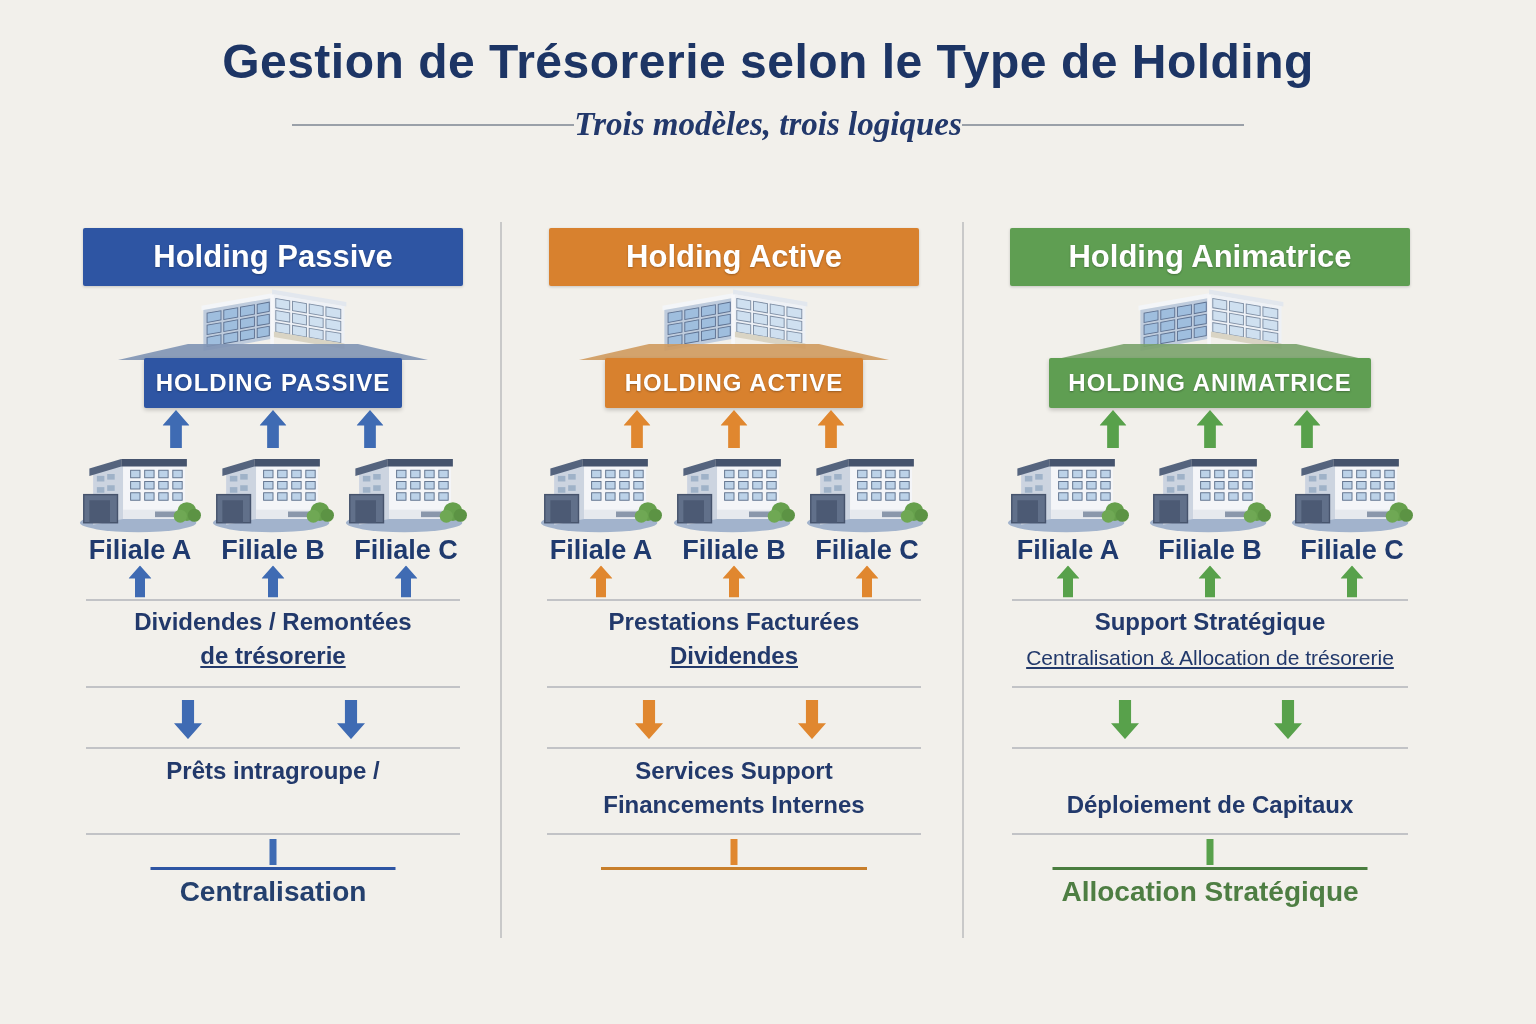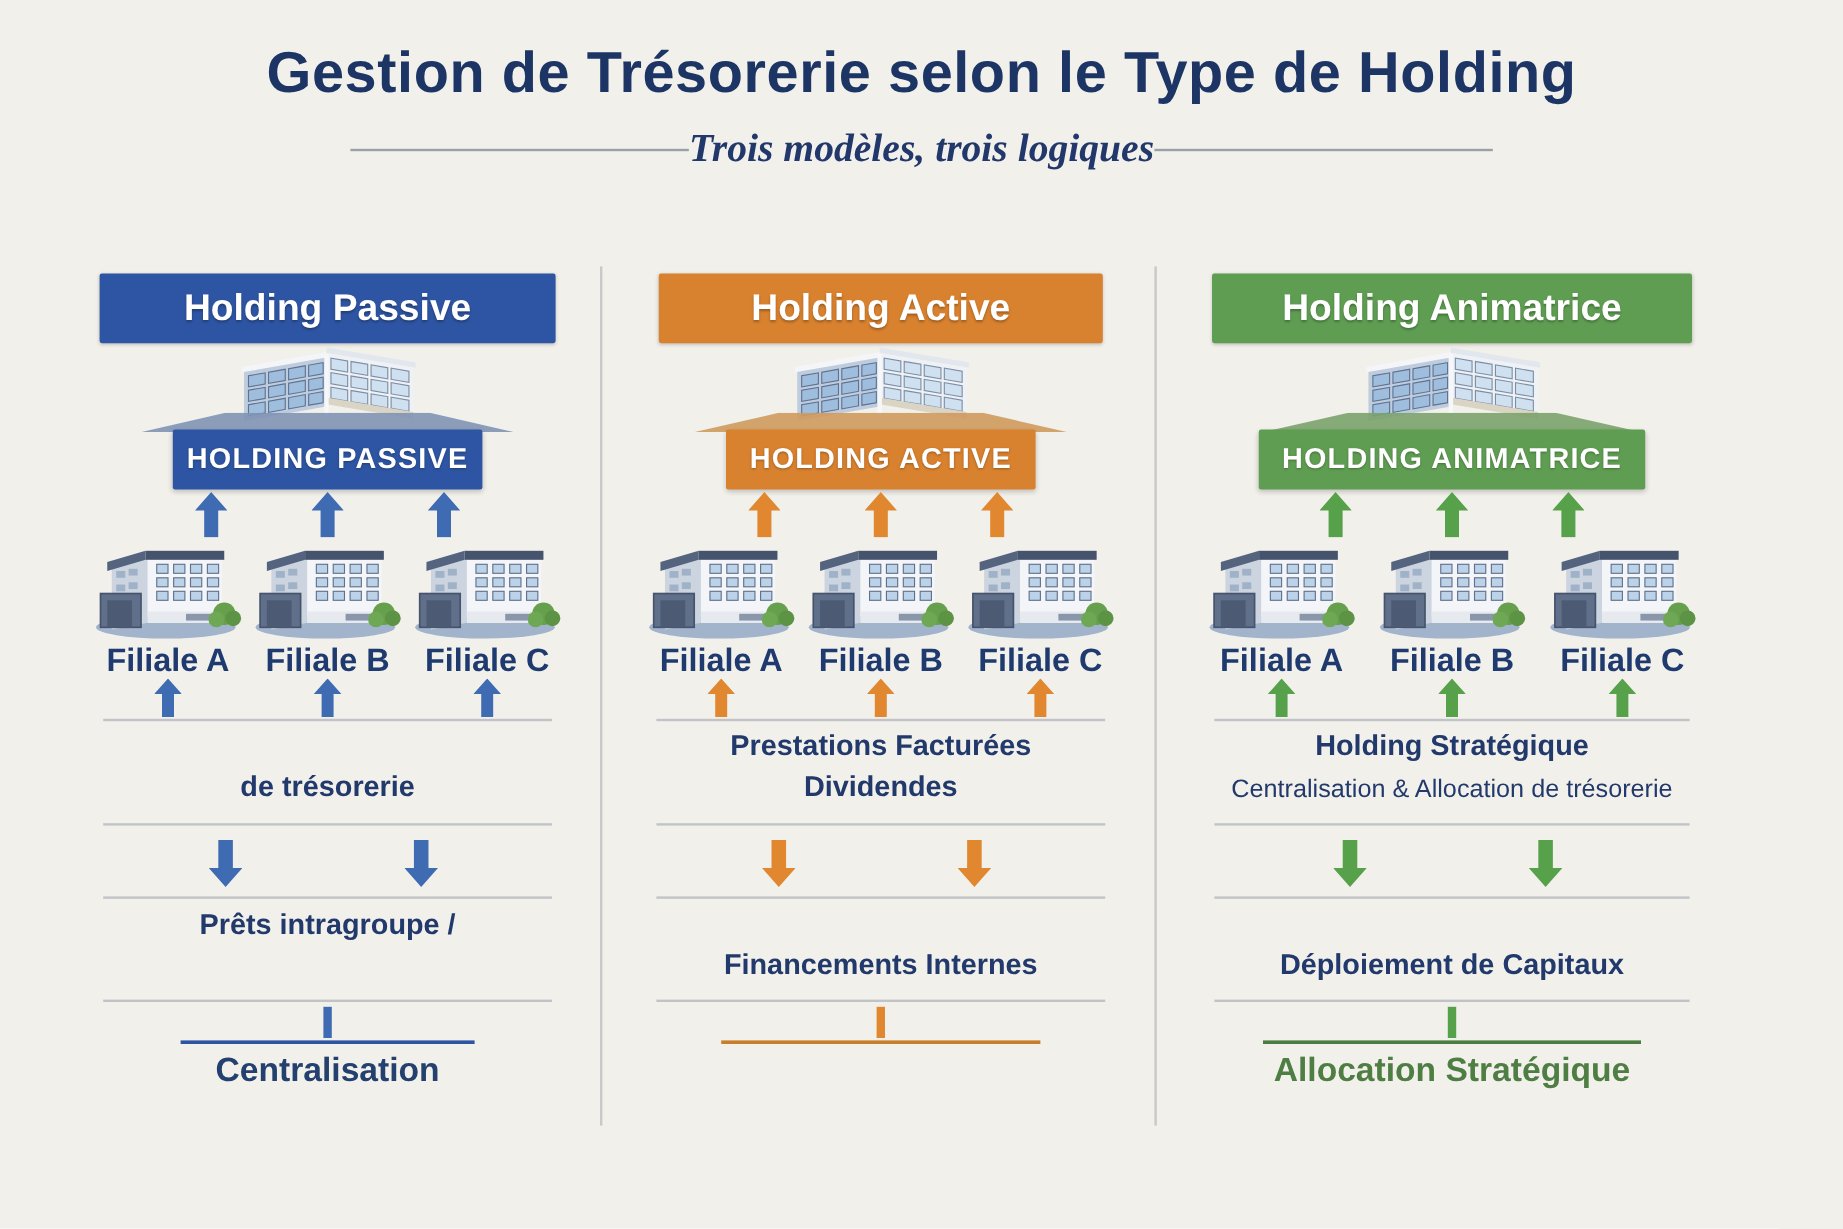--- a/index.html
+++ b/index.html
@@ -70,21 +70,21 @@
   .sm{top:565px; width:23px; height:33px; transform:translateX(-50%);}
 
   .hr{position:absolute; left:20px; right:20px; height:2px; background:#a8aab2; opacity:.65;}
   .colC .hr{left:12px; right:12px;}
   .hr1{top:599px;} .hr2{top:686px;} .hr3{top:747px;} .hr4{top:833px;}
 
   .flow{
     position:absolute; left:0; width:100%; text-align:center;
     font-weight:bold; font-size:24px; color:#22396b;
   }
-  .up1{top:608px;} .up2{top:642px;}
+  .up1{top:608px;} .up2{top:642px;text-decoration:underline;}
   .dn1{top:757px;} .dn2{top:791px;}
   .colC .up2{top:646px; font-size:21px; font-weight:normal;}
 
   .dn{top:697px; width:28px; height:45px; transform:translateX(-50%);}
   .d-left{left:calc(50% - 85px);} .d-right{left:calc(50% + 78px);}
 
   .vbar{
     position:absolute; top:839px; left:50%; transform:translateX(-50%);
     width:7px; height:26px; background:var(--arrow);
   }
@@ -239,20 +239,21 @@
         <use href="#arrow-up"></use>
       </svg>
     <svg class="arr sm p-mid" viewBox="0 0 30 42">
         <use href="#arrow-up"></use>
       </svg>
     <svg class="arr sm p-right" viewBox="0 0 30 42">
         <use href="#arrow-up"></use>
       </svg>
 
     <div class="hr hr1"></div>
+    <div class="flow up1">Dividendes / Remontées</div>
     <div class="flow up2">de trésorerie</div>
     <div class="hr hr2"></div>
 
     <svg class="arr dn d-left" viewBox="0 0 30 42">
         <use href="#arrow-down"></use>
       </svg>
     <svg class="arr dn d-right" viewBox="0 0 30 42">
         <use href="#arrow-down"></use>
       </svg>
 
@@ -315,20 +316,21 @@
     <div class="hr hr2"></div>
 
     <svg class="arr dn d-left" viewBox="0 0 30 42">
         <use href="#arrow-down"></use>
       </svg>
     <svg class="arr dn d-right" viewBox="0 0 30 42">
         <use href="#arrow-down"></use>
       </svg>
 
     <div class="hr hr3"></div>
+    <div class="flow dn1">Services Support</div>
     <div class="flow dn2">Financements Internes</div>
     <div class="hr hr4"></div>
 
     <div class="vbar"></div>
     <div class="aline"></div>
   </section>
 
   <section class="col colC t-green">
     <div class="banner">Holding Animatrice</div>
     <svg class="hq" viewBox="0 0 170 84">
@@ -367,21 +369,21 @@
         <use href="#arrow-up"></use>
       </svg>
     <svg class="arr sm p-mid" viewBox="0 0 30 42">
         <use href="#arrow-up"></use>
       </svg>
     <svg class="arr sm p-right" viewBox="0 0 30 42">
         <use href="#arrow-up"></use>
       </svg>
 
     <div class="hr hr1"></div>
-    <div class="flow up1">Holding Stratégique</div>
+    <div class="flow up1">Support Stratégique</div>
     <div class="flow up2">Centralisation &amp; Allocation de trésorerie</div>
     <div class="hr hr2"></div>
 
     <svg class="arr dn d-left" viewBox="0 0 30 42">
         <use href="#arrow-down"></use>
       </svg>
     <svg class="arr dn d-right" viewBox="0 0 30 42">
         <use href="#arrow-down"></use>
       </svg>
 

